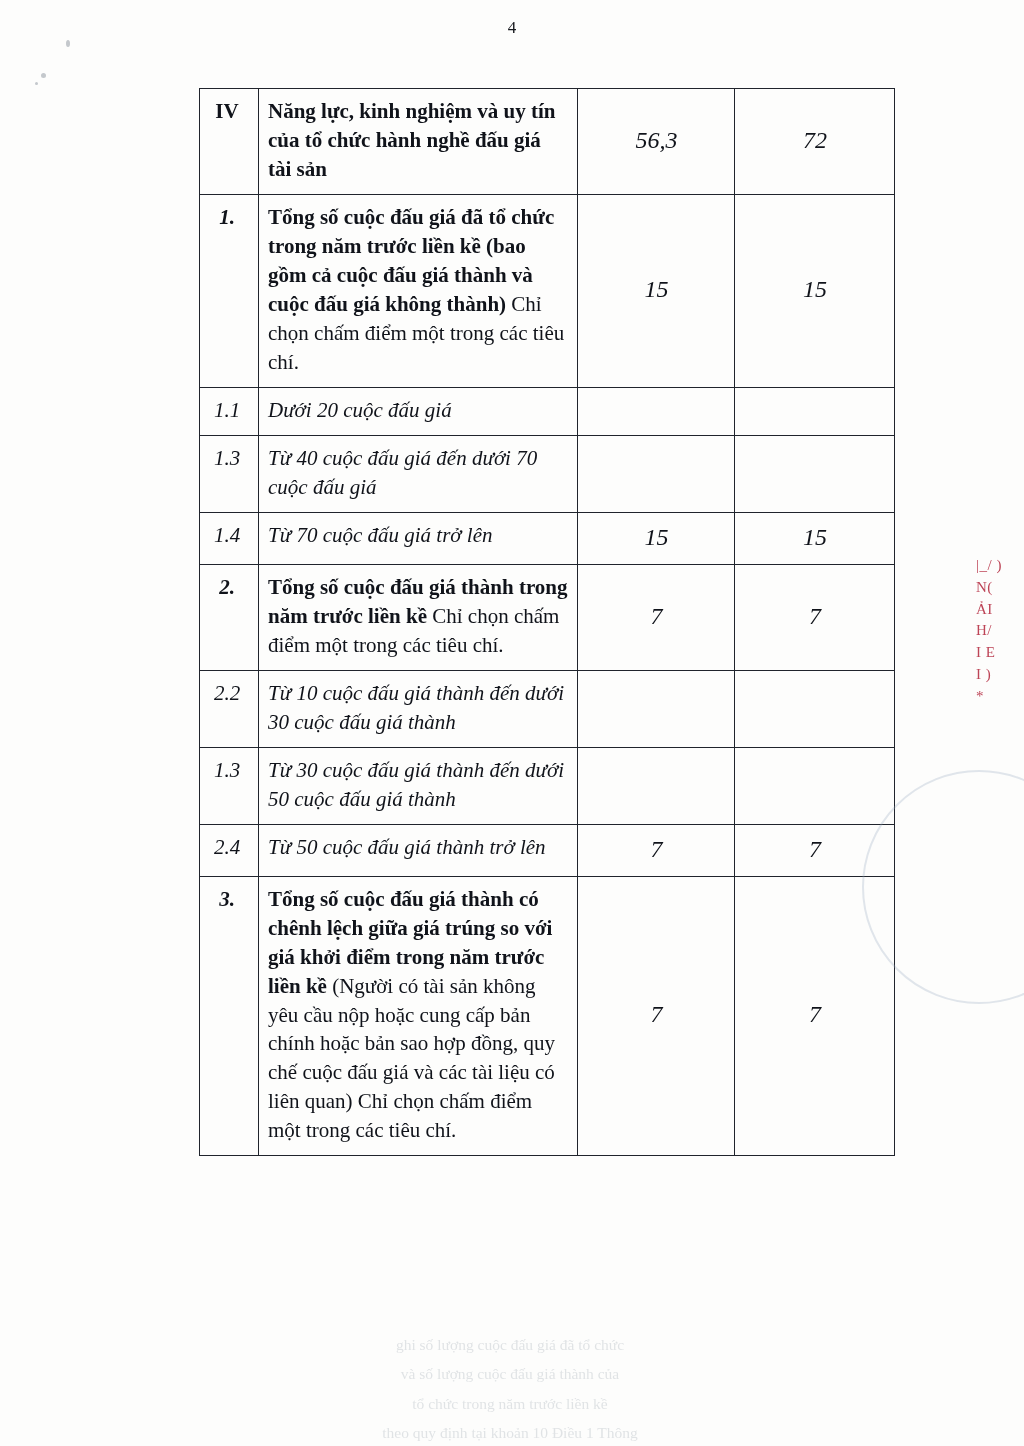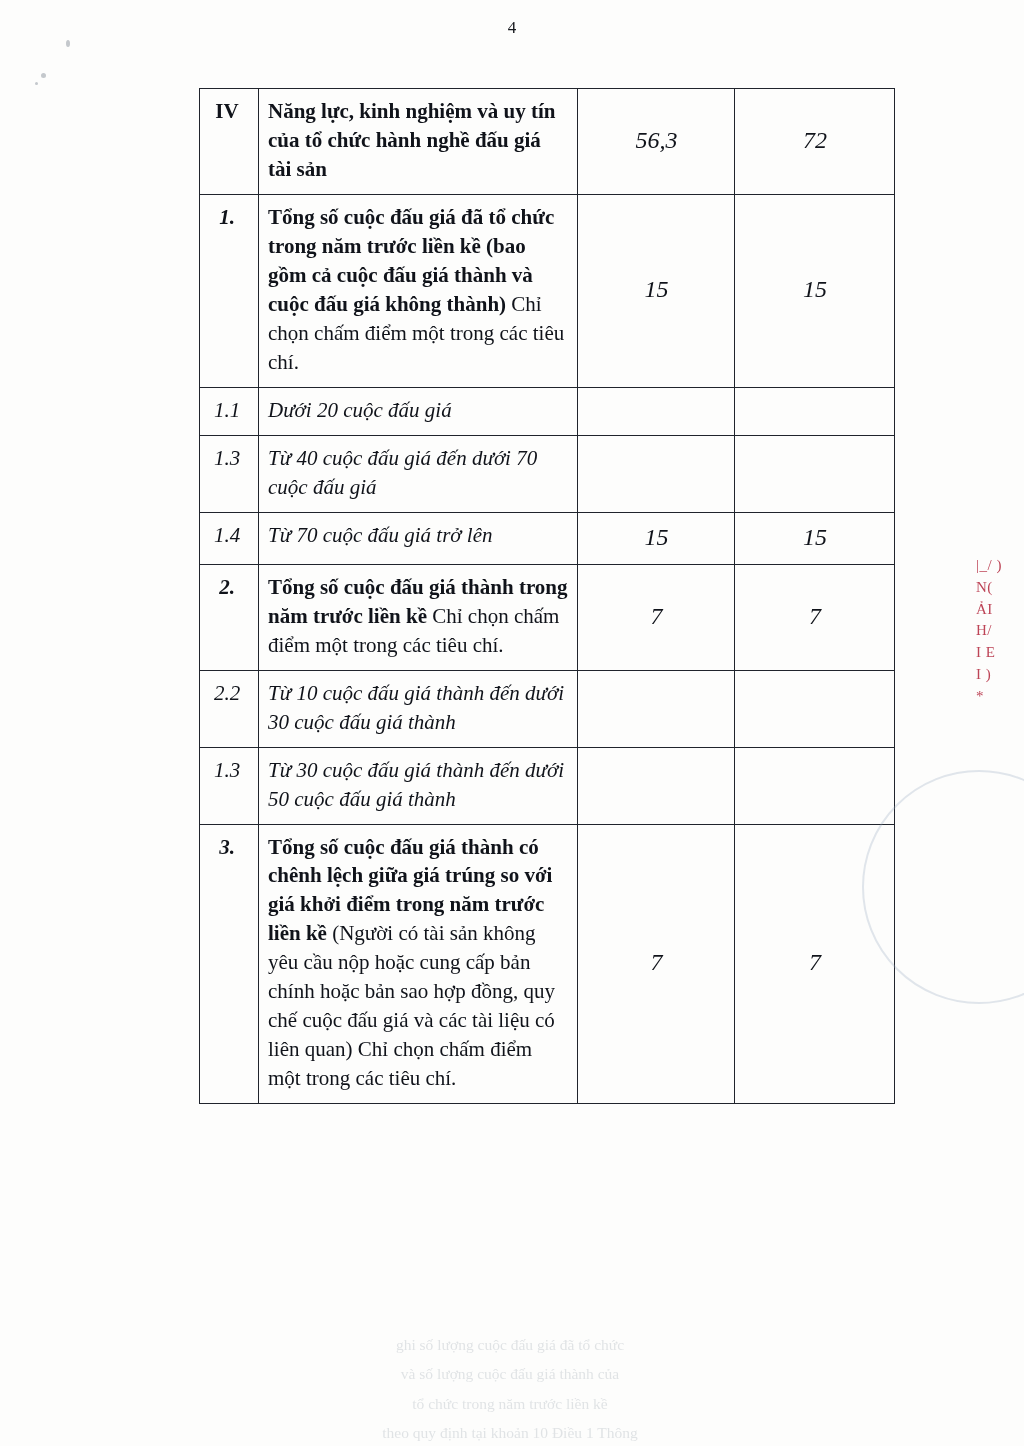--- a/index.html
+++ b/index.html
@@ -209,20 +209,28 @@
 
       <tr>
         <td class="num i">1.3</td>
         <td>
           <span class="i">Từ 30 cuộc đấu giá thành đến dưới 50 cuộc đấu giá thành</span>
         </td>
         <td class="score"></td>
         <td class="score"></td>
       </tr>
 
+      <tr>
+        <td class="num i">2.4</td>
+        <td>
+          <span class="i">Từ 50 cuộc đấu giá thành trở lên</span>
+        </td>
+        <td class="score">7</td>
+        <td class="score">7</td>
+      </tr>
 
       <tr>
         <td class="num bi">3.</td>
         <td>
           <span class="bi">Tổng số cuộc đấu giá thành có chênh lệch giữa giá trúng so với giá khởi điểm trong năm trước liền kề </span>
           <span class="n">(Người có tài sản không yêu cầu nộp hoặc cung cấp bản chính hoặc bản sao hợp đồng, quy chế cuộc đấu giá và các tài liệu có liên quan) Chỉ chọn chấm điểm một trong các tiêu chí.</span>
         </td>
         <td class="score">7</td>
         <td class="score">7</td>
       </tr>

